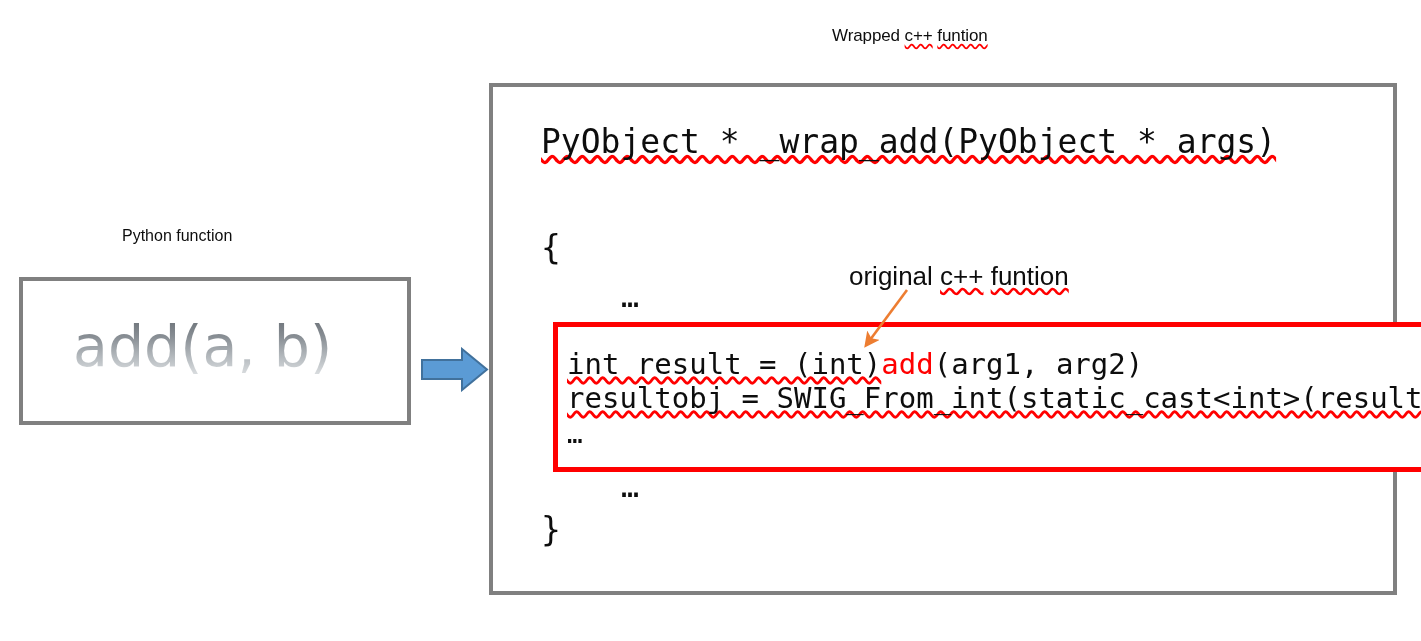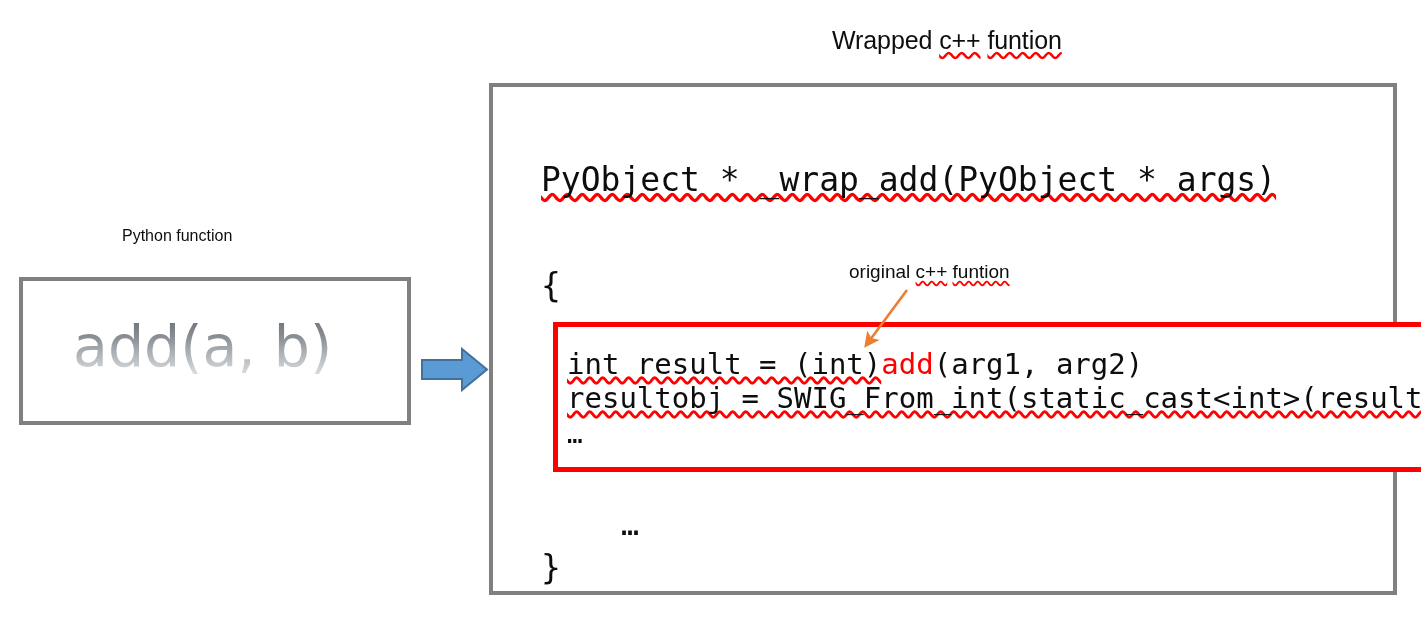--- a/index.html
+++ b/index.html
@@ -27,21 +27,21 @@
   .squiggle {
     text-decoration: underline wavy #ff0000;
     text-decoration-skip-ink: none;
     text-underline-offset: 2px;
   }
 
   
   #wrapped-title {
     left: 832px;
     top: 26px;
-    font-size: 25px;
+    font-size: 17px;
     letter-spacing: -0.1px;
     text-align: center;
   }
 
   
   #python-label {
     left: 122px;
     top: 227px;
     font-size: 16px;
   }
@@ -94,21 +94,20 @@
   }
 
   
   .code {
     position: absolute;
     font-family: "DejaVu Sans Mono", monospace;
     font-size: 33px;
     color: #0d0d0d;
     white-space: pre;
     line-height: 1.16;
-    margin-top: 38px;
   }
   #sig-line {
     left: 48px;
     top: 36px;
     width: 800px;
     white-space: normal;
   }
   #brace-open {
     left: 48px;
     top: 142px;
@@ -148,21 +147,21 @@
   }
   #code-line-1 { left: 9px; top: 20px; }
   #code-line-2 { left: 9px; top: 54px; }
   #ellipsis-inner { left: 9px; top: 92px; font-size: 26px; }
   .kw-red { color: #ff0000; }
 
   
   #orig-label {
     left: 849px;
     top: 261px;
-    font-size: 19px;
+    font-size: 26px;
   }
   #orange-arrow {
     position: absolute;
     left: 855px;
     top: 286px;
     width: 60px;
     height: 70px;
     pointer-events: none;
   }
 </style>

